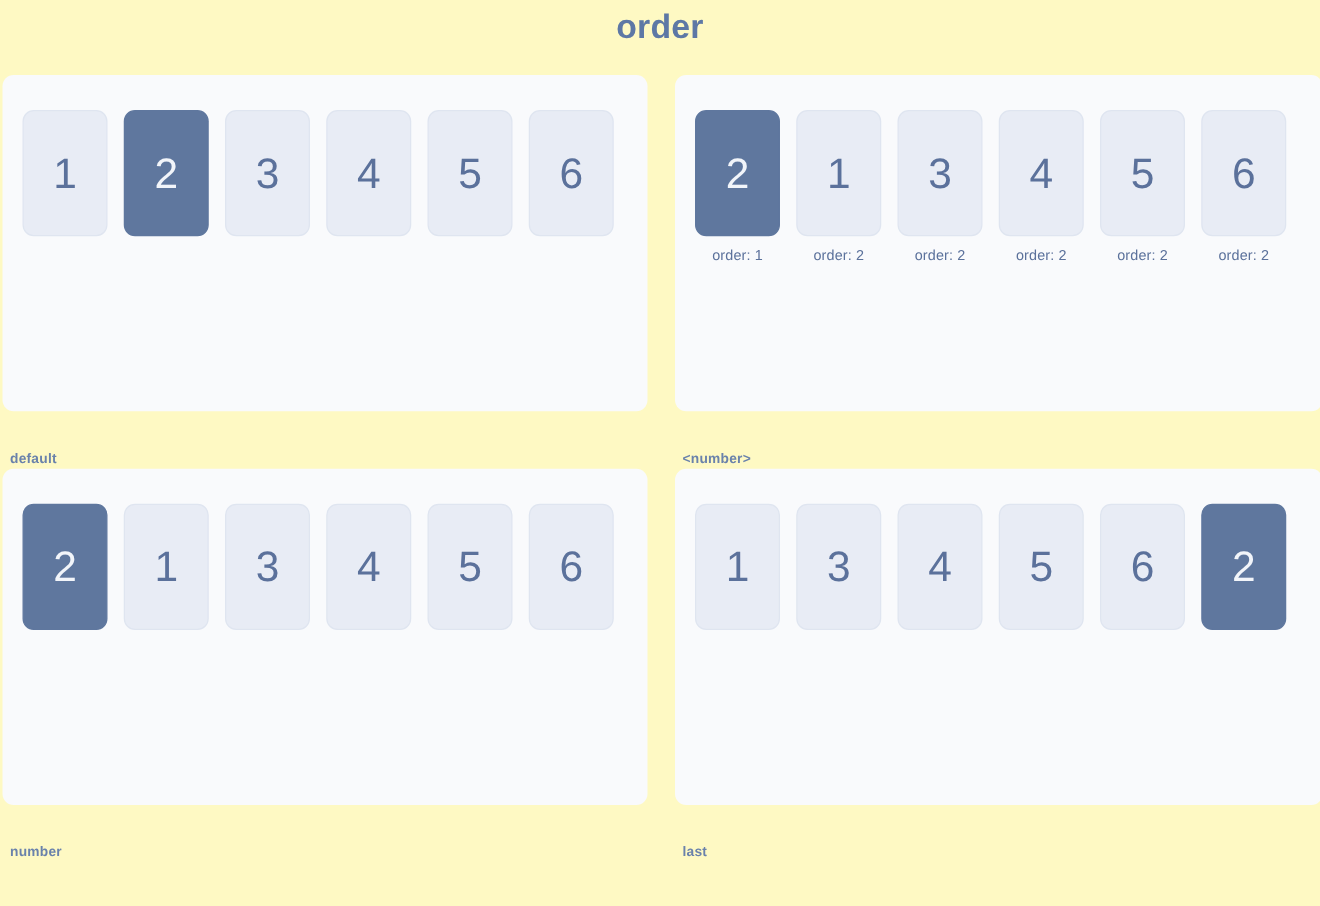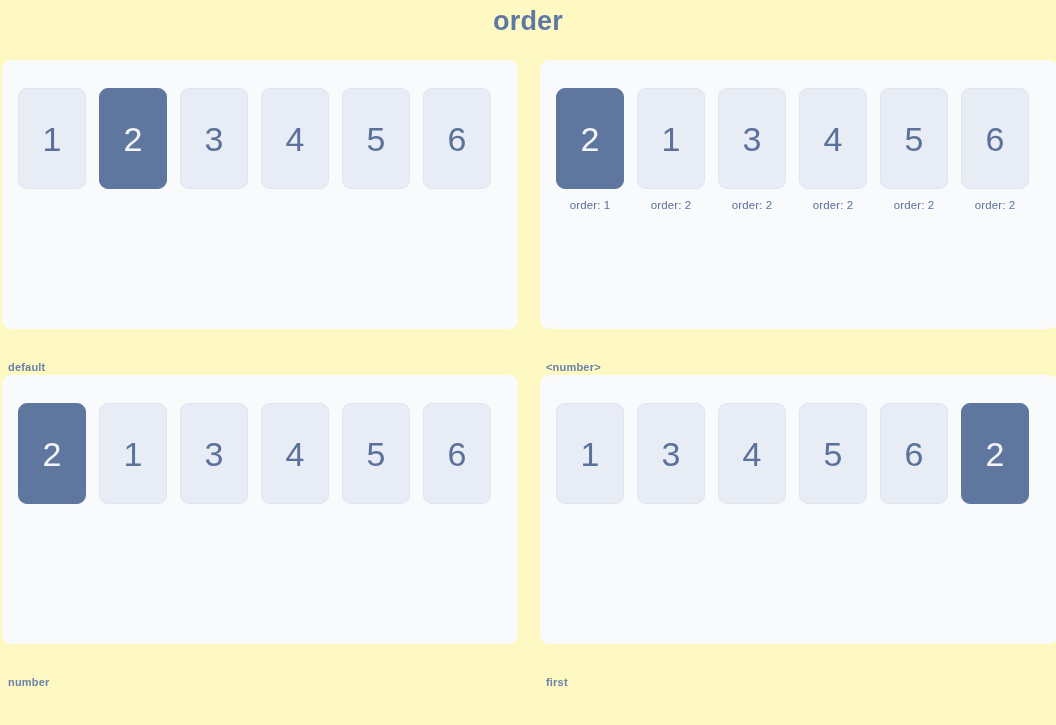--- a/index.html
+++ b/index.html
@@ -249,17 +249,17 @@
           <div class="cell">
             <div class="box">6</div>
             <div class="order-label"></div>
           </div>
           <div class="cell">
             <div class="box highlight">2</div>
             <div class="order-label"></div>
           </div>
         </div>
       </div>
-      <div class="caption">first</div>
+      <div class="caption">last</div>
     </div>
 
   </div>
 </div>
 
 </body></html>

